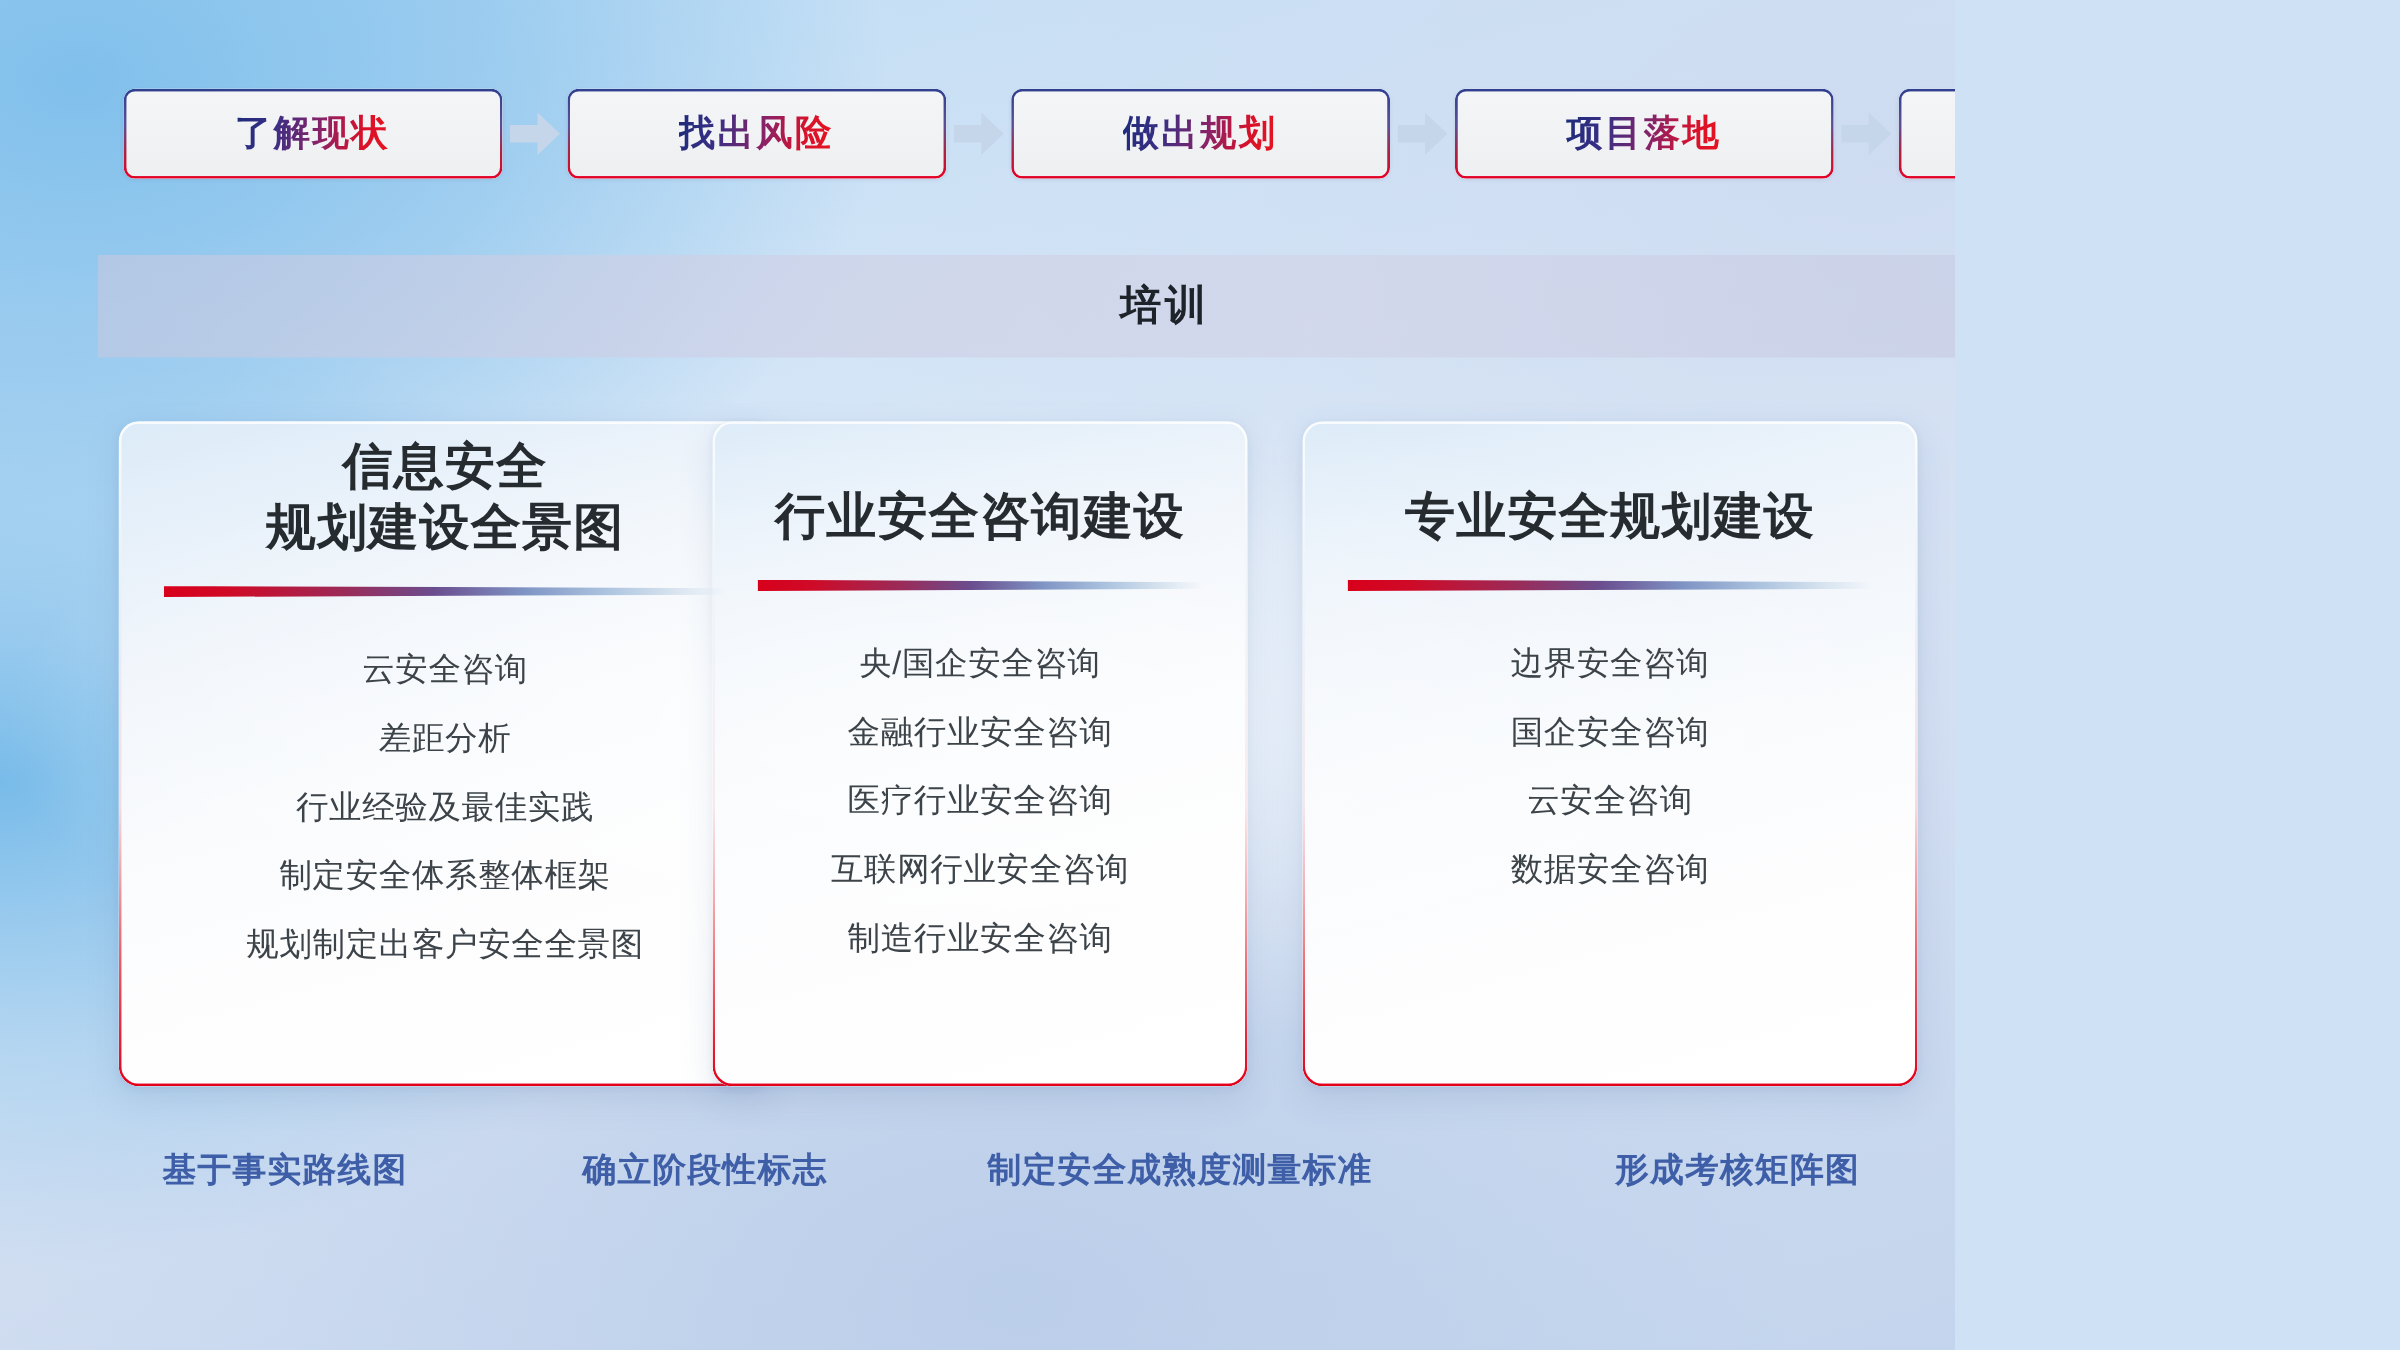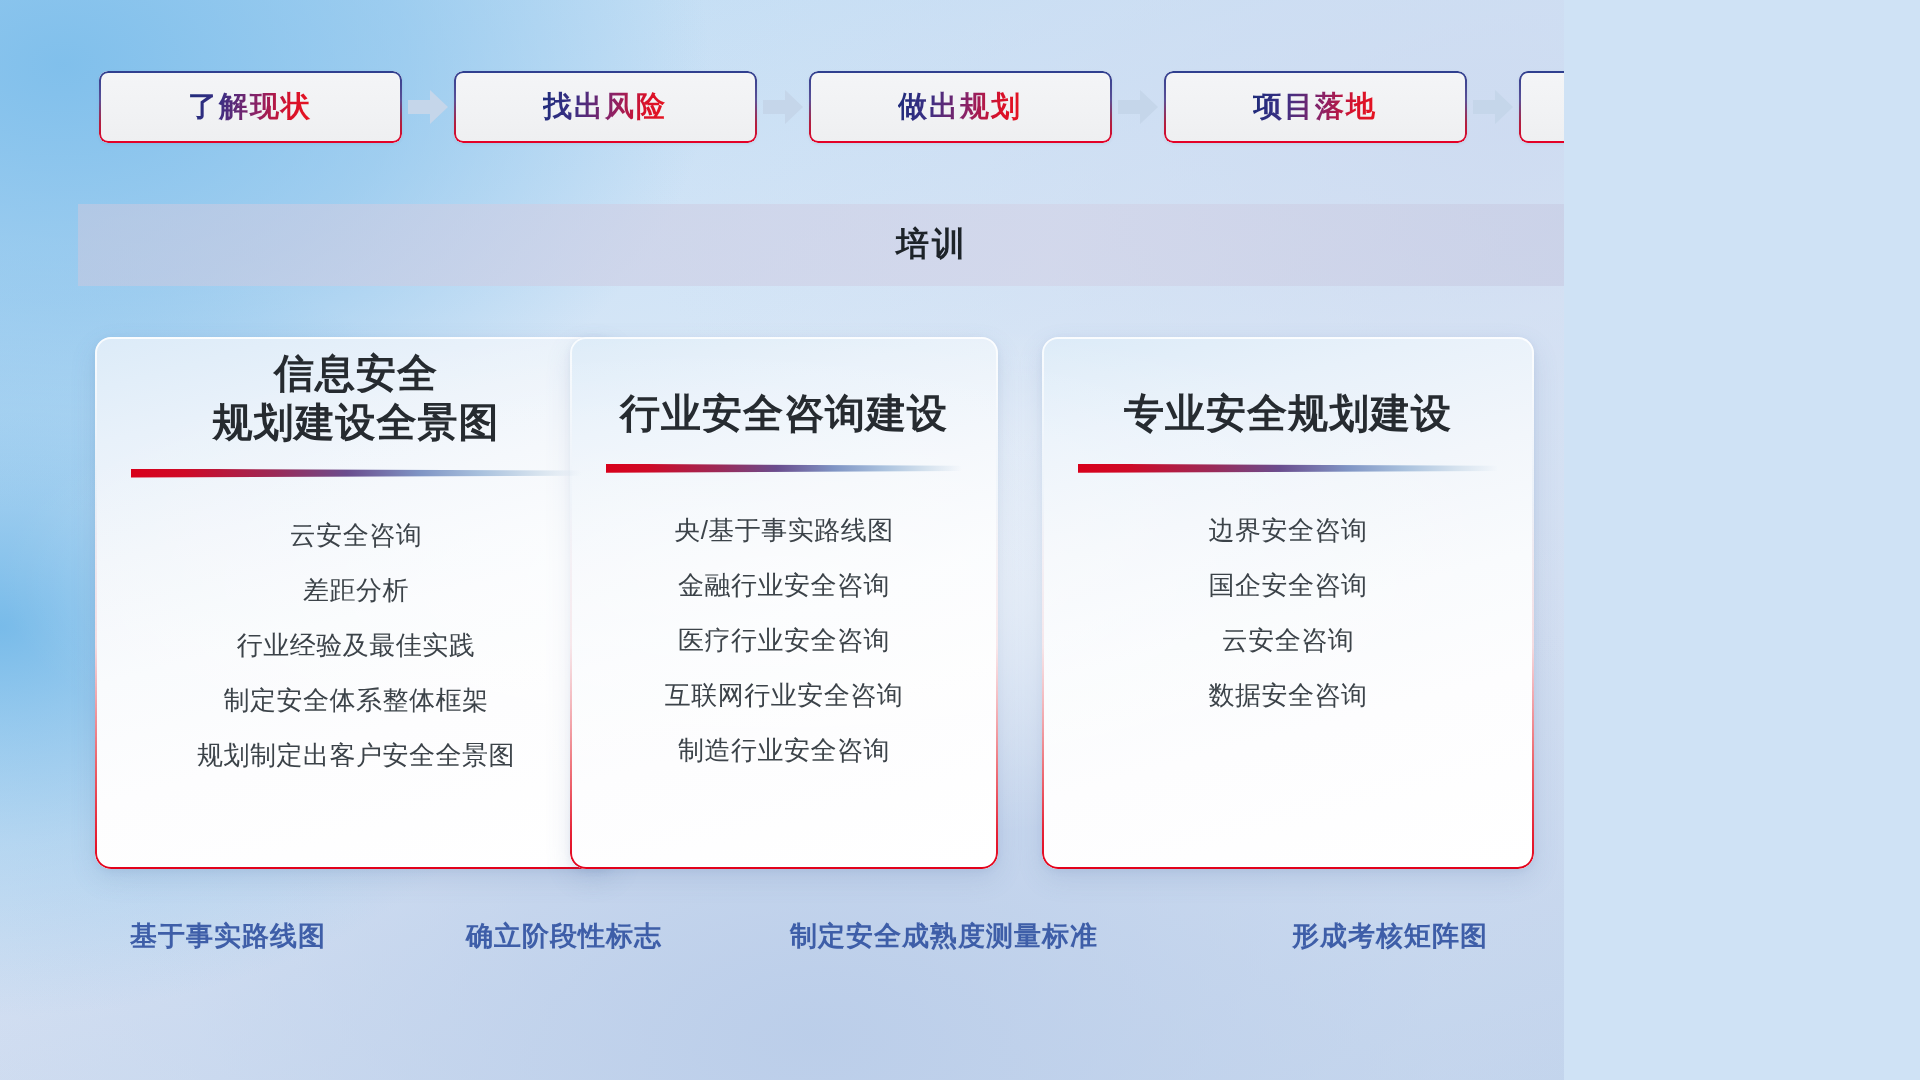--- a/index.html
+++ b/index.html
@@ -190,21 +190,21 @@
         <div class="item">规划制定出客户安全全景图</div>
       </div>
     </div>
 
     <div class="card c2">
       <div class="card-title">
         <div>行业安全咨询建设</div>
       </div>
       <div class="divider"></div>
       <div class="items">
-        <div class="item">央/基于事实路线图</div>
+        <div class="item">央/国企安全咨询</div>
         <div class="item">金融行业安全咨询</div>
         <div class="item">医疗行业安全咨询</div>
         <div class="item">互联网行业安全咨询</div>
         <div class="item">制造行业安全咨询</div>
       </div>
     </div>
 
     <div class="card c3">
       <div class="card-title">
         <div>专业安全规划建设</div>

